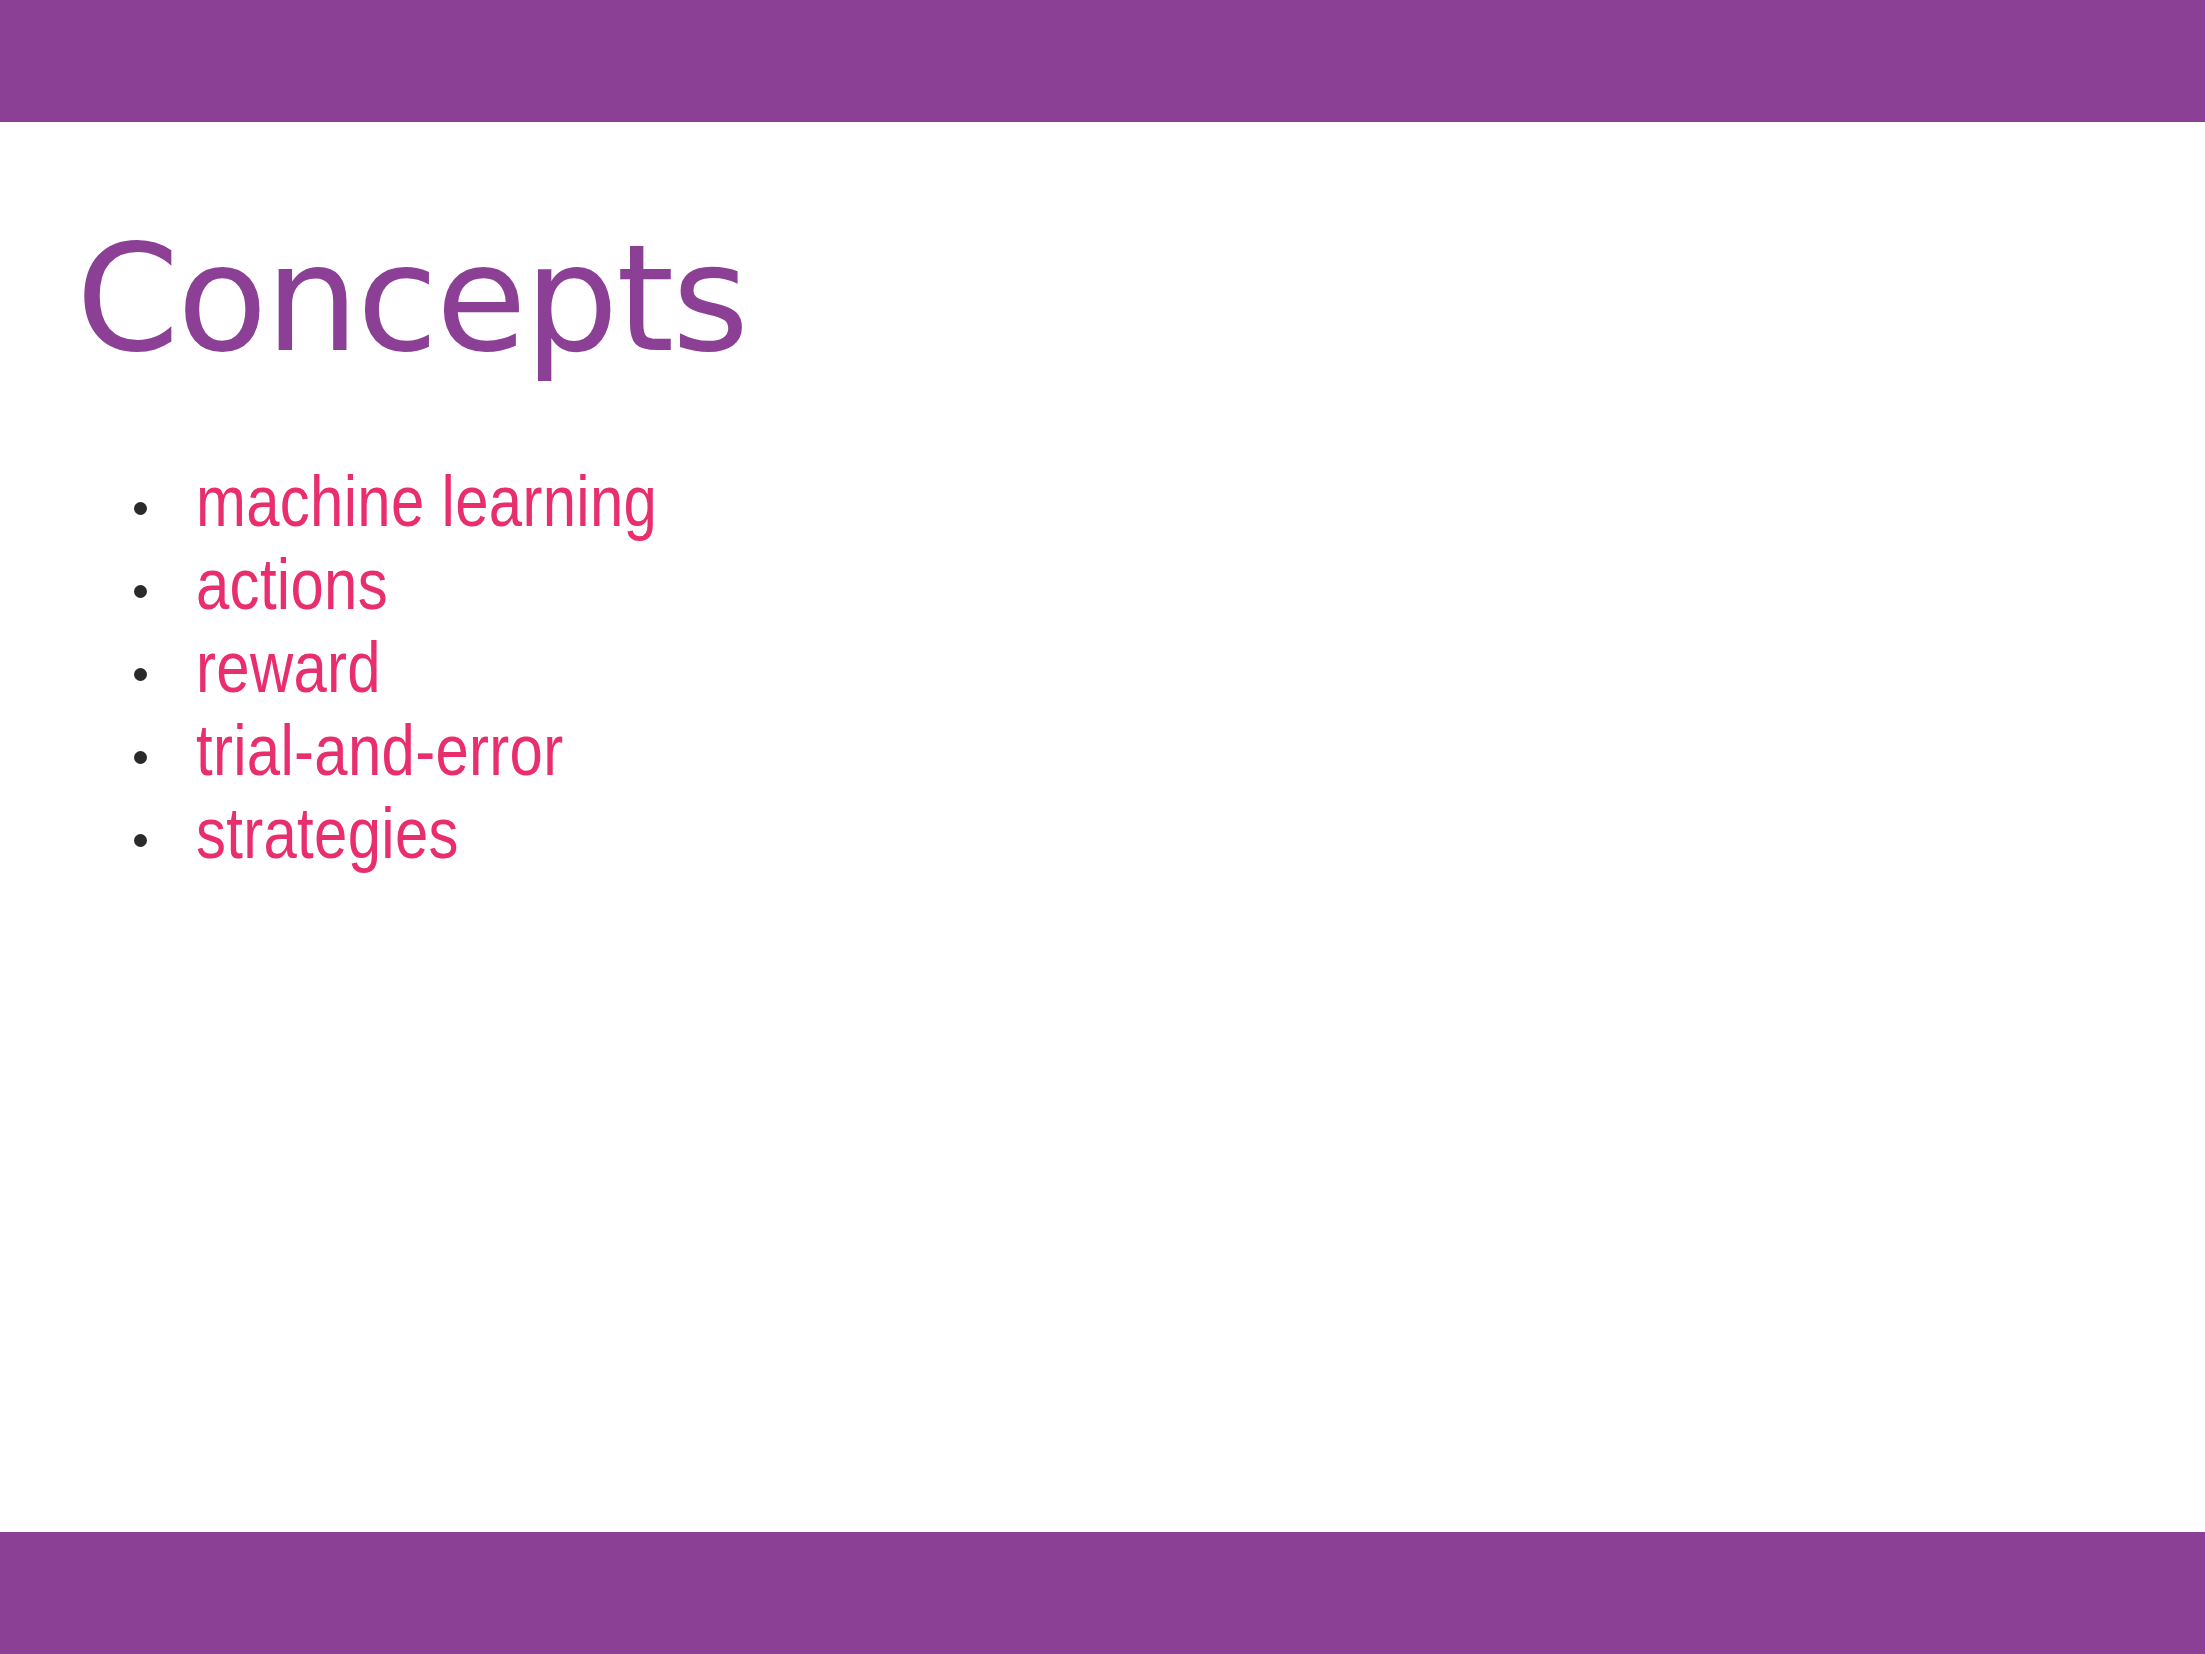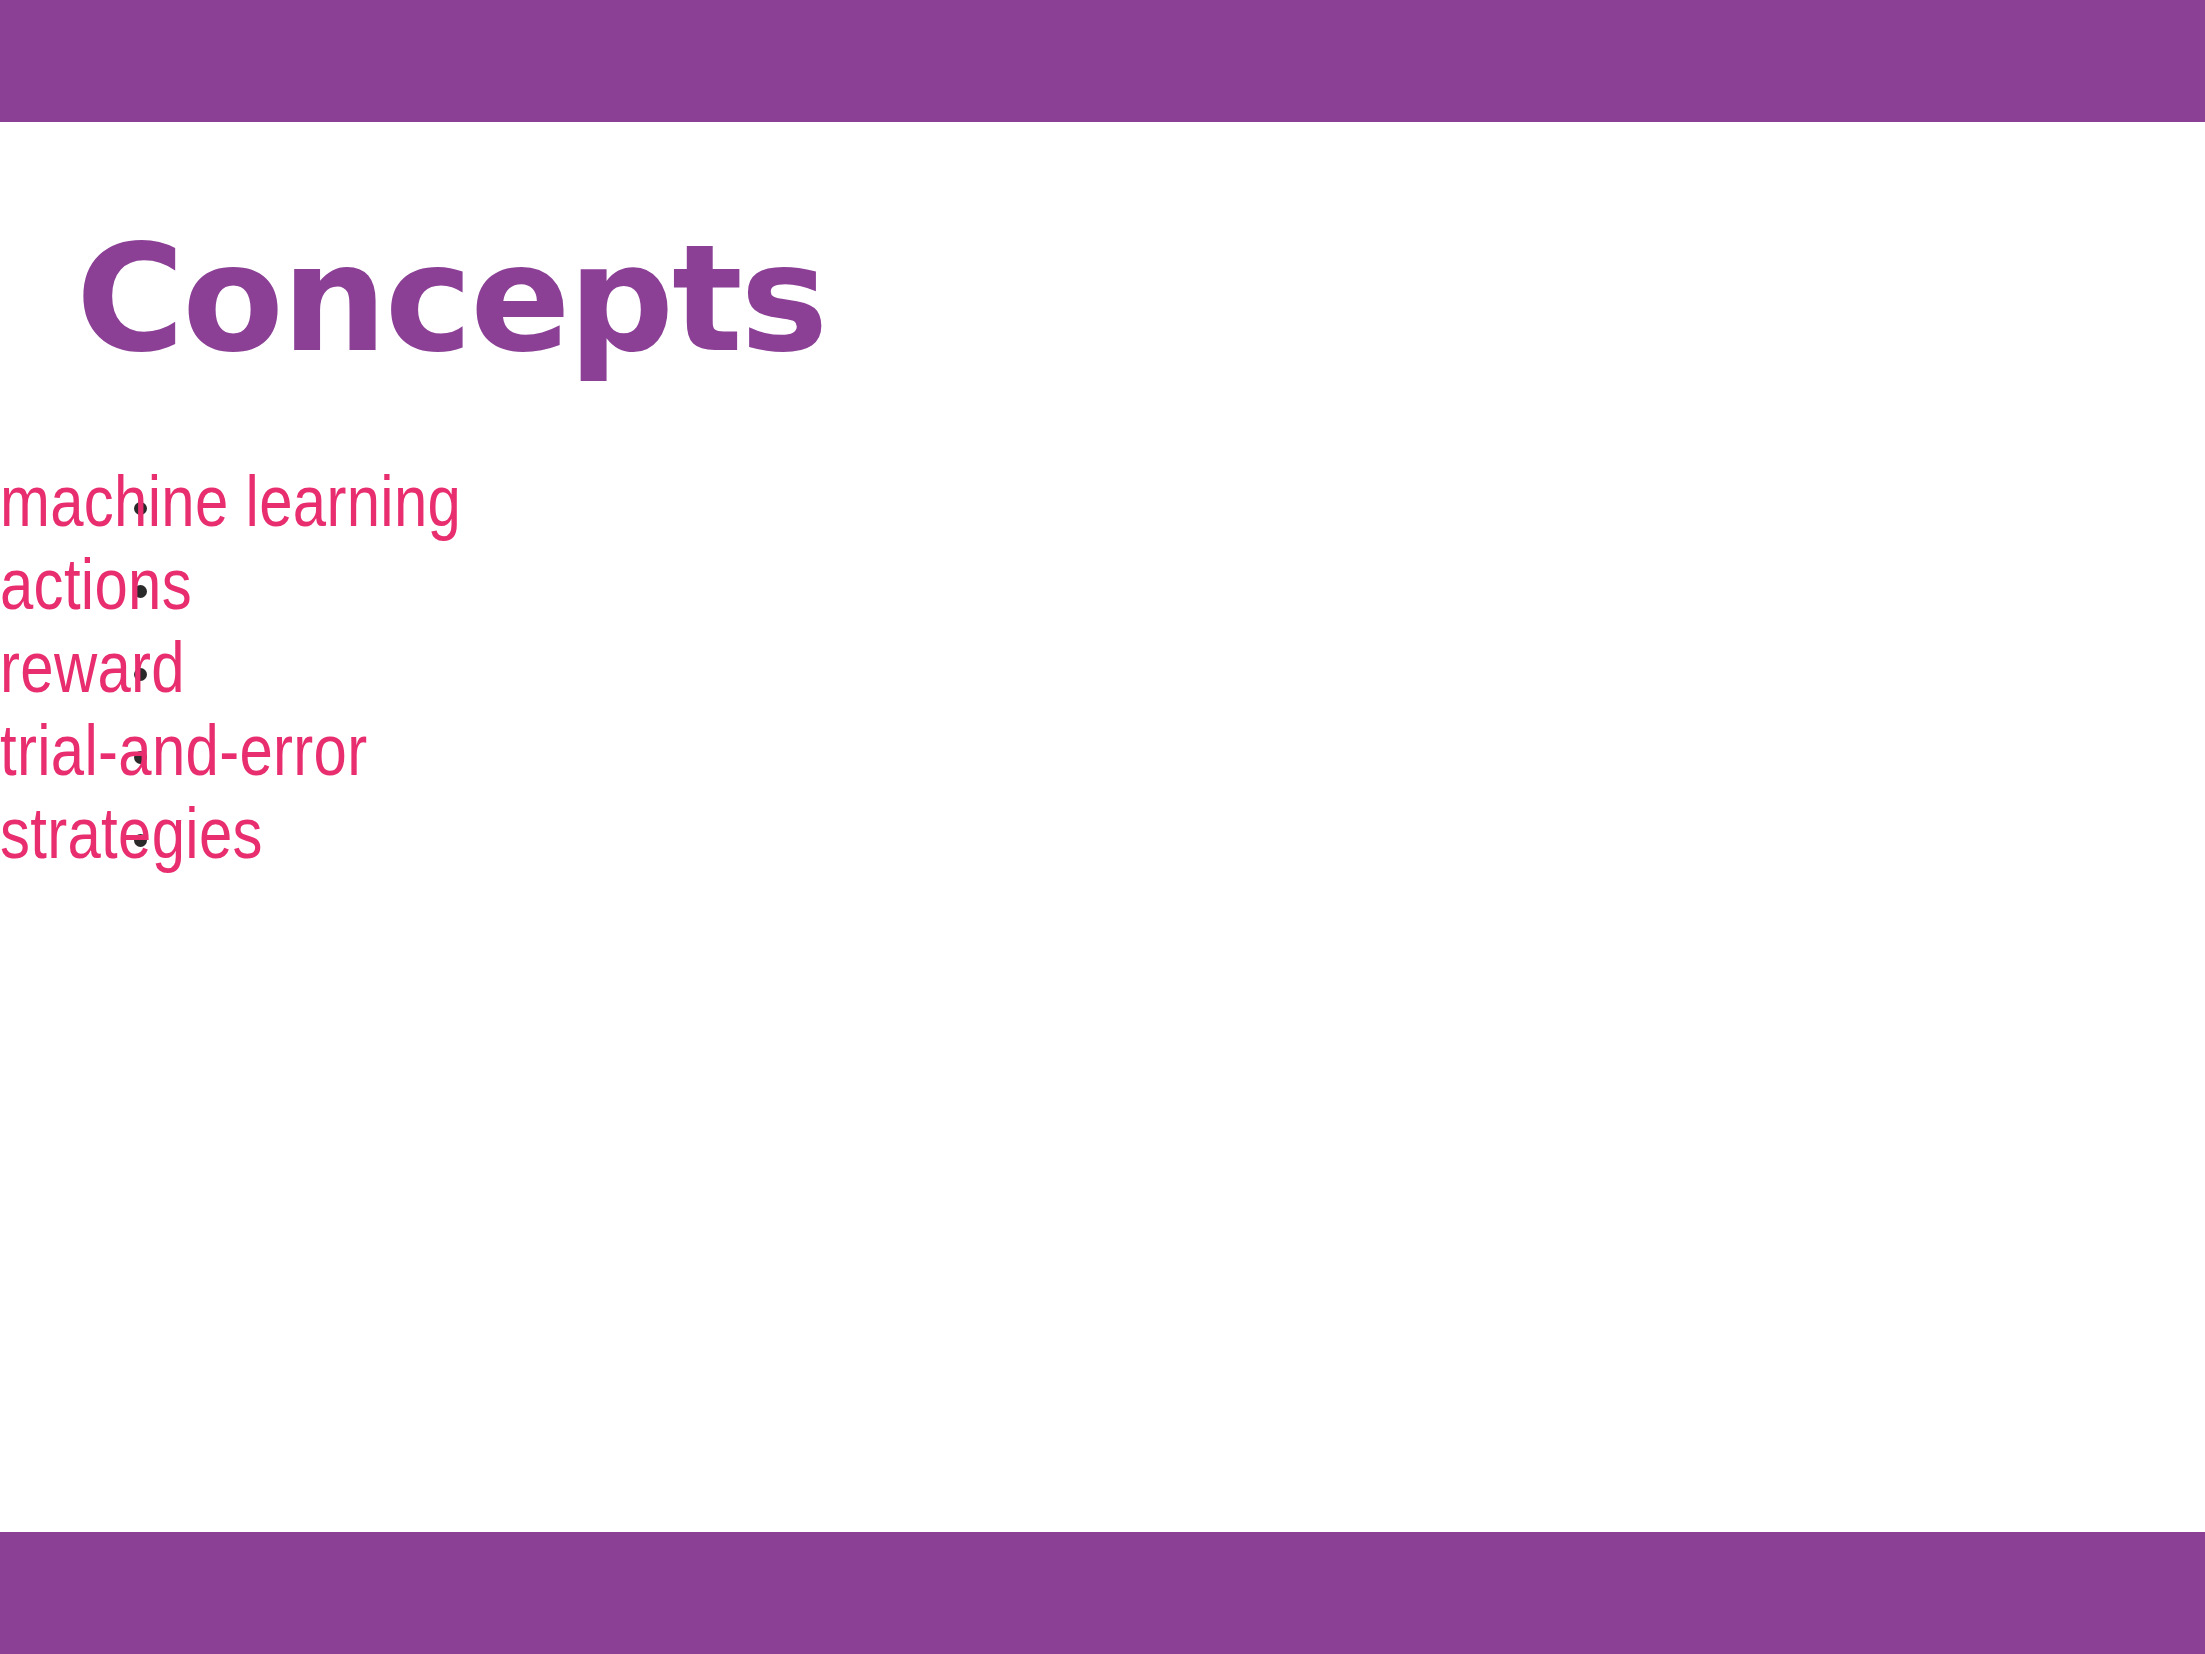--- a/index.html
+++ b/index.html
@@ -36,41 +36,42 @@
 
   
   .slide-title {
     position: absolute;
     left: 76px;
     top: 225px;
     margin: 0;
     padding: 0;
     color: #8b4096;
     font-family: "DejaVu Sans", sans-serif;
-    font-weight: bold;
+    font-weight: normal;
     font-size: 148px;
     line-height: 1.0;
     letter-spacing: -2.3px;
     white-space: nowrap;
   }
 
   
   .bullet-list {
     position: absolute;
     left: 0;
     top: 462px;
     width: 2205px;
     margin: 0;
     padding: 0;
     list-style: none;
   }
 
   .bullet-item {
     position: relative;
     height: 83px;
+    padding-left: 196px;
     margin: 0;
     white-space: nowrap;
   }
 
   .bullet-marker {
     position: absolute;
     left: 134px;
     top: 40px;
     width: 13px;
     height: 13px;

